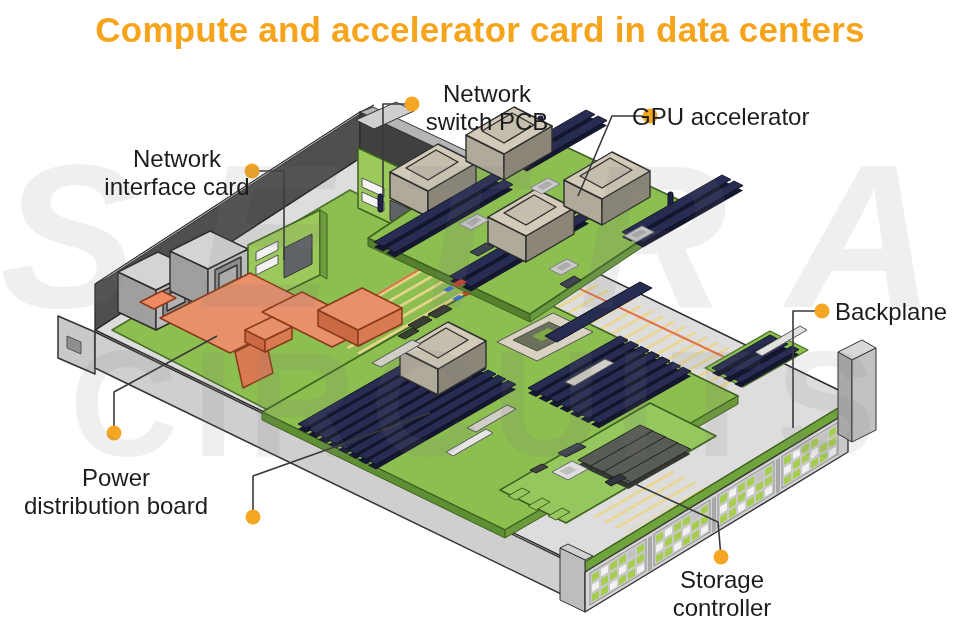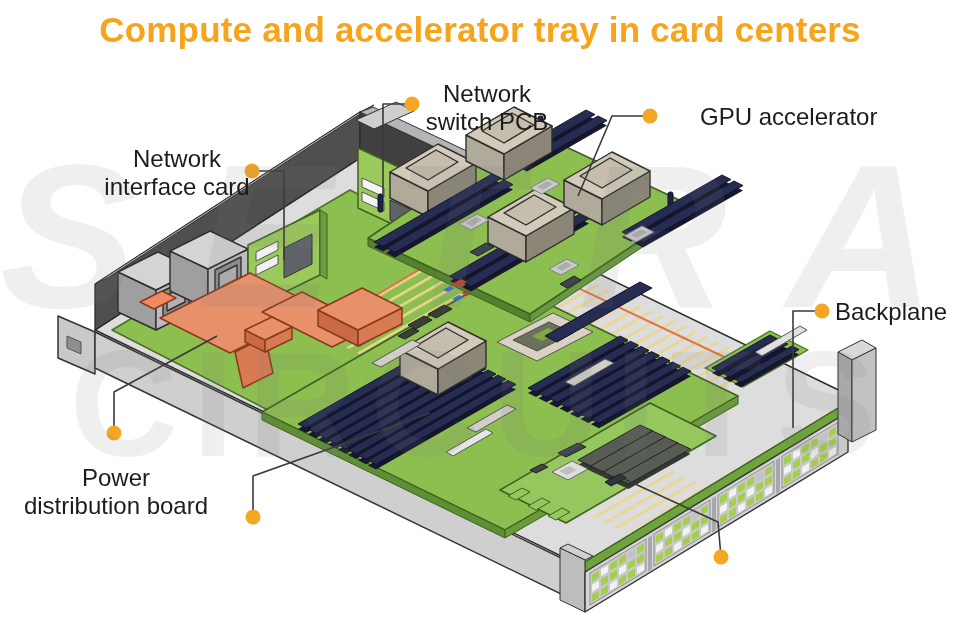--- a/index.html
+++ b/index.html
@@ -317,22 +317,24 @@
       <circle cx="114" cy="433" r="7.5"></circle>
       <circle cx="253" cy="517" r="7.5"></circle>
       <circle cx="721" cy="557" r="7.5"></circle>
     </g>
   </g>
 </svg>
 
   <div class="watermark wm1">SETRA</div>
   <div class="watermark wm2">CIRCUITS</div>
 
-  <div class="page-title">Compute and accelerator tray in card centers</div>
+  <div class="page-title">Compute and accelerator card in data centers</div>
   <div class="part-label ta-c" style="left:407px;top:80px;width:160px">Network
 switch PCB</div>
-  <div class="part-label ta-l" style="left:700px;top:103px;width:230px">GPU accelerator</div>
+  <div class="part-label ta-l" style="left:632px;top:103px;width:230px">GPU accelerator</div>
   <div class="part-label ta-c" style="left:57px;top:145px;width:240px">Network
 interface card</div>
   <div class="part-label ta-l" style="left:835px;top:298px;width:120px">Backplane</div>
   <div class="part-label ta-c" style="left:0px;top:464px;width:232px">Power
 distribution board</div>
+  <div class="part-label ta-c" style="left:602px;top:566px;width:240px">Storage
+controller</div>
 </div>
 
 </body></html>

